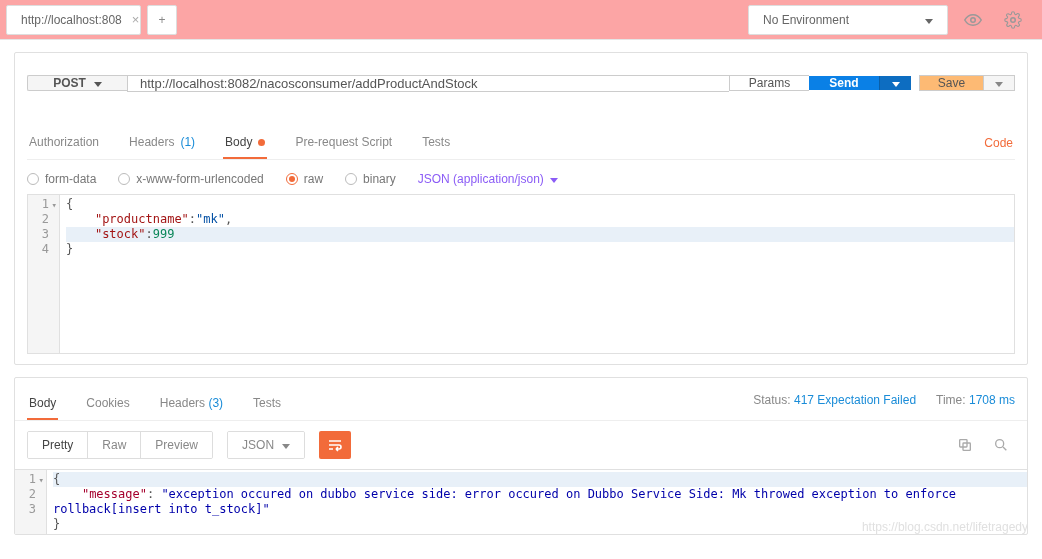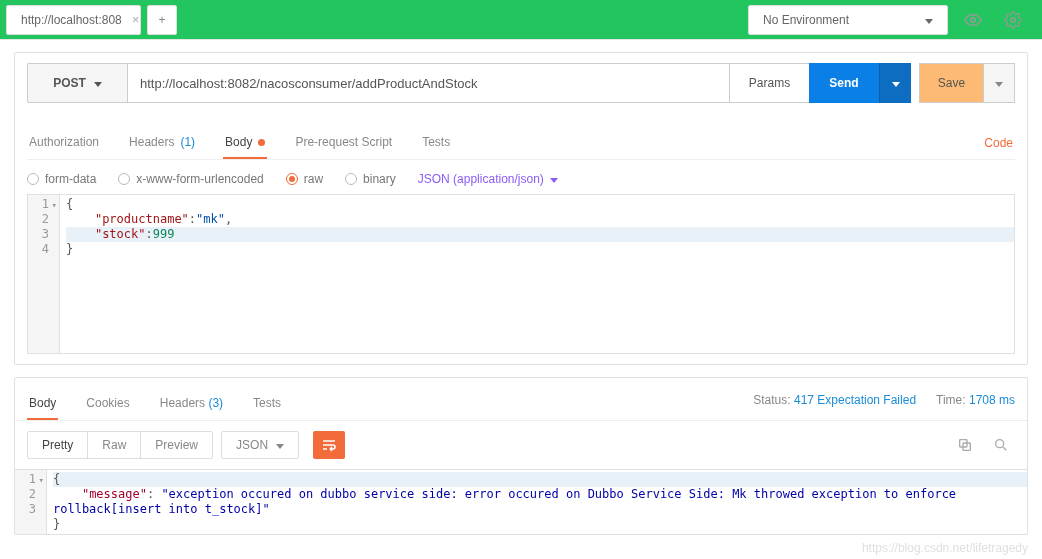--- a/index.html
+++ b/index.html
@@ -11,21 +11,21 @@
     width: 1042px;
     height: 559px;
     overflow: hidden;
   }
   
   .topbar {
     height: 40px;
     display: flex;
     align-items: center;
     border-bottom: 1px solid #e5e5e5;
-    background: #22c55e;
+    background: #fca5a5;
   }
   .tabs { display: flex; align-items: center; height: 100%; }
   .tab {
     height: 30px;
     padding: 0 8px 0 14px;
     background: #fff;
     border: 1px solid #ddd;
     display: flex;
     align-items: center;
     gap: 10px;
@@ -54,21 +54,21 @@
   }
 
   
   .panel {
     margin: 12px 14px;
     border: 1px solid #e0e0e0;
     border-radius: 2px;
     background: #fff;
   }
   .panel-inner { padding: 10px 12px; }
-  .req-row { display: flex; gap: 0; height: 40px; }
+  .req-row { display: flex; gap: 0; height: 40px; align-items: center; }
   .method-btn {
     width: 100px; border: 1px solid #ccc; background: #f5f5f5; display: flex;
     align-items: center; justify-content: center; gap: 8px; font-weight: 600; color: #555;
     border-right: none; border-radius: 2px 0 0 2px;
   }
   .url-input {
     flex: 1; border: 1px solid #ccc; padding: 0 12px; font-size: 13px; color: #555;
     border-right: none;
   }
   .params-btn {
@@ -152,38 +152,38 @@
 
   .resp-toolbar { display: flex; align-items: flex-end; gap: 8px; padding: 10px 12px; }
   .seg {
     display: flex; border: 1px solid #ddd; border-radius: 2px; overflow: hidden;
   }
   .seg .seg-btn {
     padding: 6px 14px; color: #888; background: #fff; border-right: 1px solid #ddd; cursor: pointer;
   }
   .seg .seg-btn:last-child { border-right: none; }
   .seg .seg-btn.active { background: #fff; color: #444; }
-  .seg.json { }
+  .seg.json { margin-left: 6px; }
   .wrap-btn {
     width: 32px; height: 28px; background: #f26b3a; display: flex; align-items: center;
     justify-content: center; border-radius: 2px; margin-left: 6px;
   }
   .wrap-btn svg path { stroke: #fff; stroke-width: 1.6; fill: none; }
   .resp-right-icons { margin-left: auto; display: flex; gap: 8px; }
   .ricon {
     width: 28px; height: 28px; display: flex; align-items: center; justify-content: center;
     color: #aaa; border: 1px solid transparent;
   }
 
   .resp-code {
     border-top: 1px solid #e0e0e0; font-family: Consolas, Monaco, monospace; font-size: 12px;
     display: flex; min-height: 60px;
   }
   .watermark {
-    position: absolute; right: 14px; bottom: 4px; color: #e0e0e0; font-size: 12px;
+    position: absolute; right: 14px; bottom: 25px; color: #e0e0e0; font-size: 12px;
     pointer-events: none;
   }
 
   .chev::after { content:""; display:inline-block; width:0;height:0;
     border-left:4px solid transparent;border-right:4px solid transparent;border-top:5px solid currentColor; }
 </style>
 </head>
 <body>
 
 <div class="topbar">

